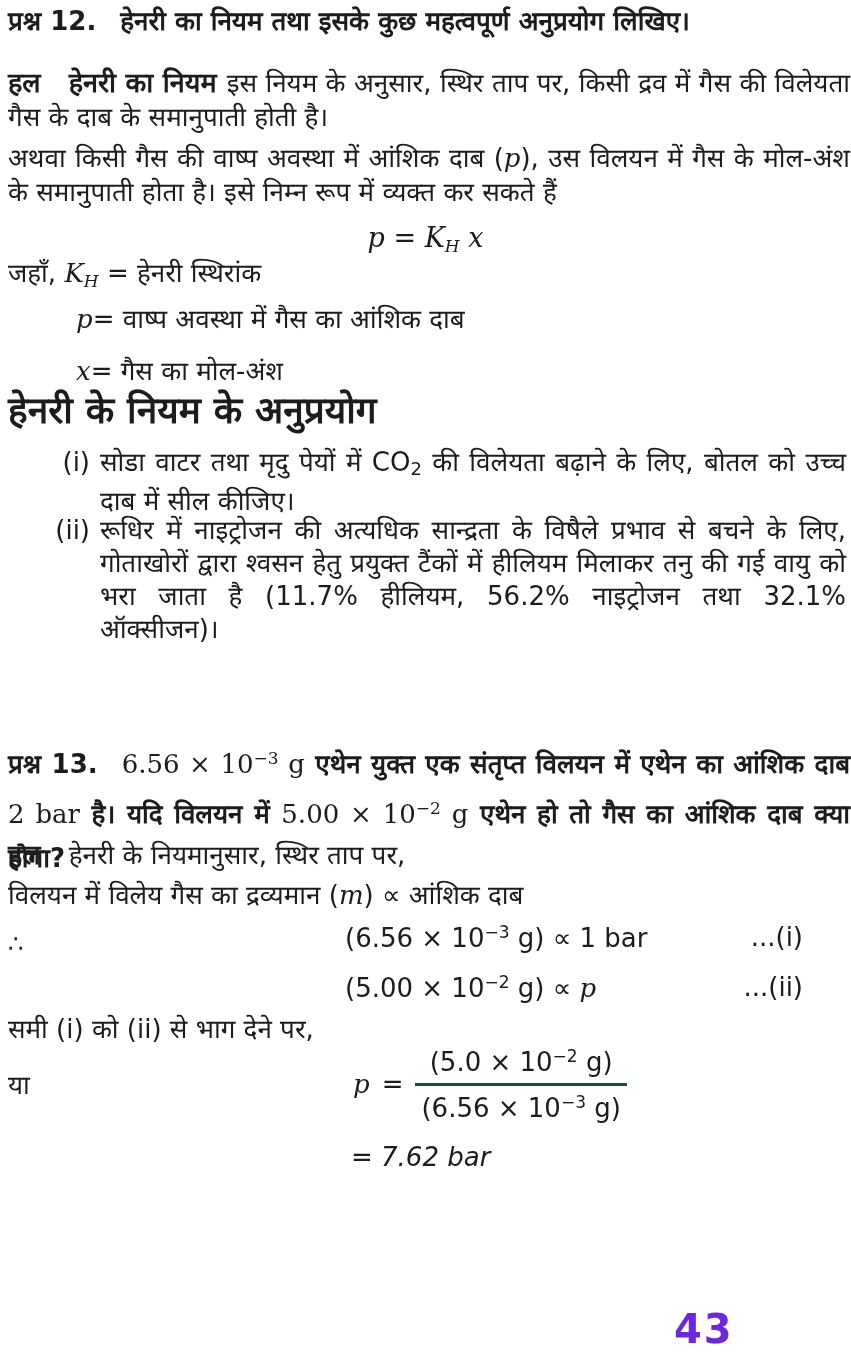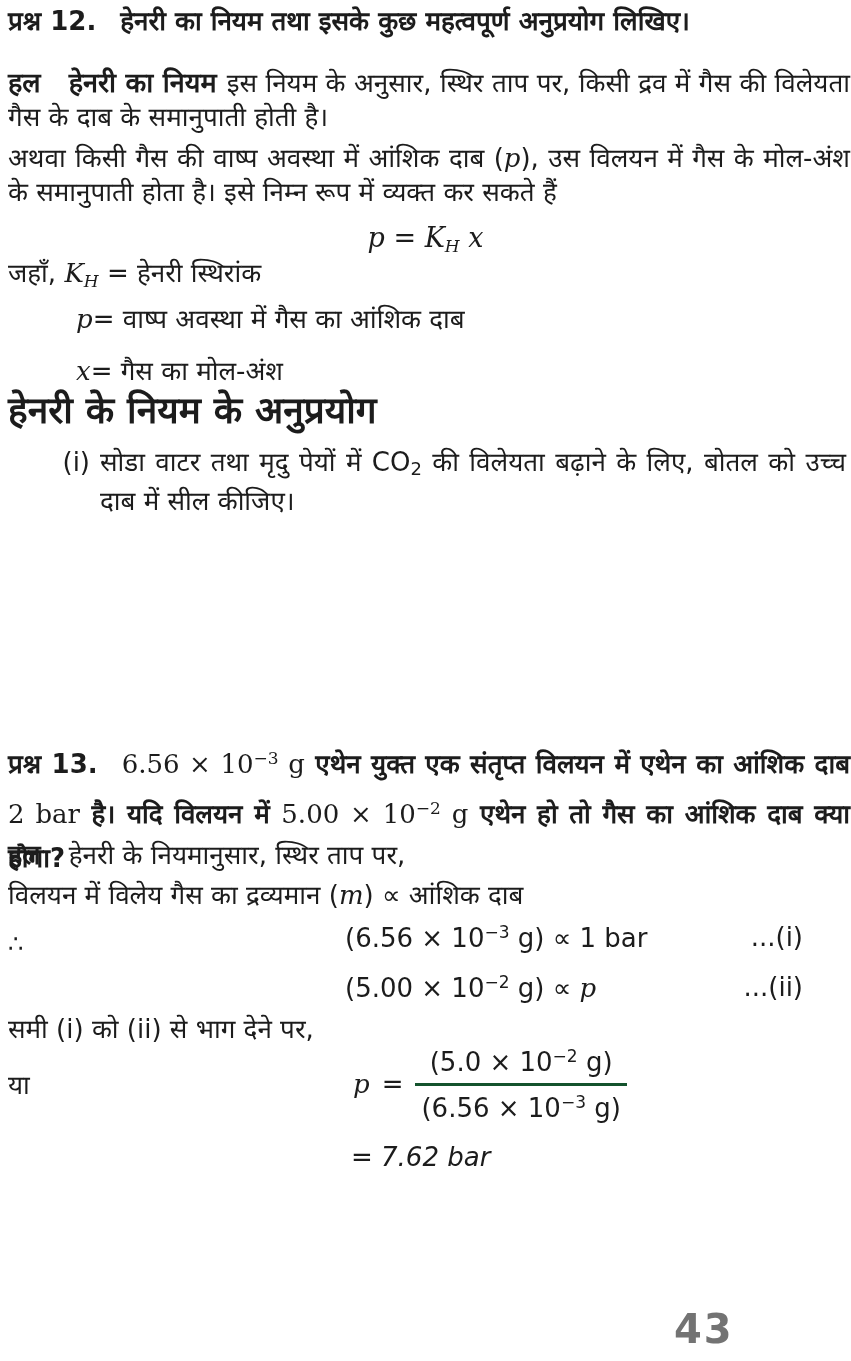--- a/index.html
+++ b/index.html
@@ -30,21 +30,21 @@
   
   .eqrow { position: absolute; left: 8px; right: 8px; height: 40px; font-size: 26px; }
   .therefore { position: absolute; left: 0; top: 8px; font-size: 24px; }
   .eqbody { position: absolute; left: 337px; }
   .eqtag  { position: absolute; right: 40px; }
   
   .fracrow { display: flex; align-items: center; gap: 12px; font-size: 26px; }
   .frac { display: inline-block; text-align: center; }
   .fnum { display: block; border-bottom: 3px solid #14532d; padding: 2px 6px 6px; }
   .fden { display: block; padding: 6px 6px 0; }
-  .pagenum { font-size: 40px; font-weight: 700; color: #737373; letter-spacing: 2px; }
+  .pagenum { font-size: 40px; font-weight: 700; color: #6d28d9; letter-spacing: 2px; }
 </style>
 </head>
 <body>
 
 <div class="page">
 
   <p class="para bold abs" style="top:4px;left:8px;width:840px;"><span class="qlabel">प्रश्न 12.</span><span>हेनरी का नियम तथा इसके कुछ महत्वपूर्ण अनुप्रयोग लिखिए।</span></p>
 
   <p class="para abs" style="top:66px;left:8px;width:842px;"><b class="sol-label">हल</b><b class="law-title">हेनरी का नियम</b><span>इस नियम के अनुसार, स्थिर ताप पर, किसी द्रव में गैस की विलेयता गैस के दाब के समानुपाती होती है।</span></p>
 
@@ -73,20 +73,23 @@
     <i class="serif">p</i><span>=</span>
     <span>वाष्प अवस्था में गैस का आंशिक दाब</span>
   </p>
 
   <p class="heading abs" style="top:394px;left:8px;">हेनरी के नियम के अनुप्रयोग</p>
 
   <div class="li" style="top:446px;">
     <span class="li-marker">(i)</span><span><span>सोडा वाटर तथा मृदु पेयों में CO</span><sub class="csub">2</sub><span> की विलेयता बढ़ाने के लिए, बोतल को उच्च दाब में सील कीजिए।</span></span>
   </div>
 
+  <div class="li" style="top:514px;">
+    <span class="li-marker">(ii)</span><span>रूधिर में नाइट्रोजन की अत्यधिक सान्द्रता के विषैले प्रभाव से बचने के लिए, गोताखोरों द्वारा श्वसन हेतु प्रयुक्त टैंकों में हीलियम मिलाकर तनु की गई वायु को भरा जाता है (11.7% हीलियम, 56.2% नाइट्रोजन तथा 32.1% ऑक्सीजन)।</span>
+  </div>
 
 
   <p class="para bold abs" style="top:736px;left:8px;width:842px;line-height:44px;"><span class="qlabel">प्रश्न 13.</span><span class="serif num"><span>6.56 × 10</span><sup class="esup">−3</sup> <span>g</span></span>
     <span>एथेन युक्त एक संतृप्त विलयन में एथेन का आंशिक दाब</span>
     <span class="serif num">2 bar</span>
     <span>है। यदि विलयन में</span>
     <span class="serif num"><span>5.00 × 10</span><sup class="esup">−2</sup> <span>g</span></span>
     <span>एथेन हो तो गैस का आंशिक दाब क्या होगा?</span></p>
 
   <p class="para abs" style="top:838px;left:8px;"><b class="sol-label">हल</b><span>हेनरी के नियमानुसार, स्थिर ताप पर,</span></p>

